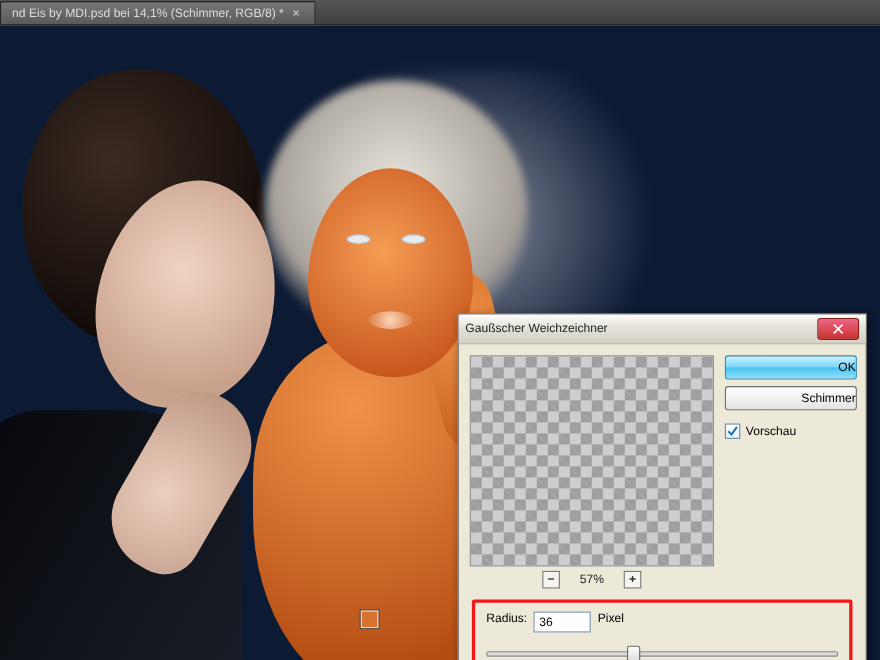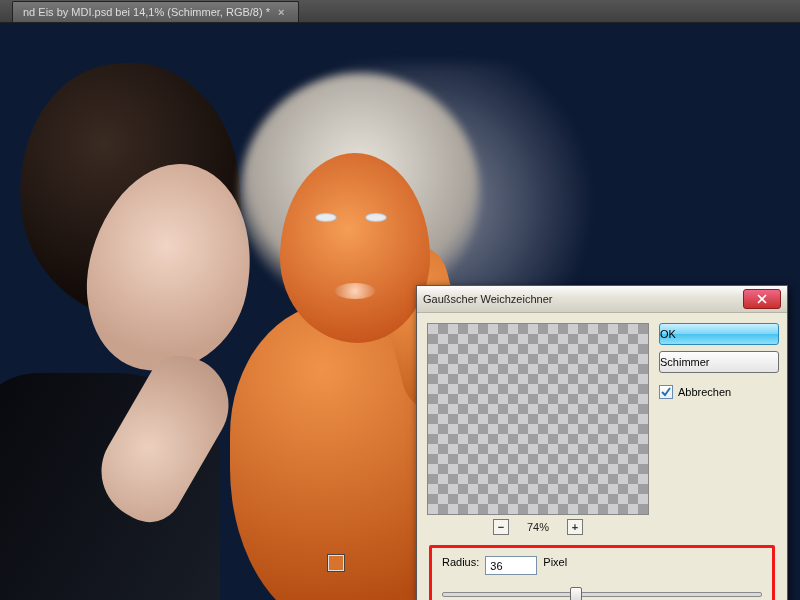--- a/index.html
+++ b/index.html
@@ -1,17 +1,17 @@
 <!DOCTYPE html>
 <html><head>
 <meta charset="utf-8">
 <style>
   html,body{margin:0;padding:0;width:800px;height:600px;overflow:hidden;font-family:"Segoe UI",Tahoma,sans-serif;font-size:11px;background:#3a3a3a;}
   .tabbar{height:22px;background:linear-gradient(#555,#3f3f3f);display:flex;align-items:flex-end;border-bottom:1px solid #222;}
-  .tab{height:20px;background:linear-gradient(#777,#5a5a5a);color:#ddd;padding:0 14px 0 10px;display:flex;align-items:center;border:1px solid #222;border-bottom:none;border-radius:2px 2px 0 0;position:relative;margin-left:12px;}
+  .tab{height:20px;background:linear-gradient(#777,#5a5a5a);color:#ddd;padding:0 14px 0 10px;display:flex;align-items:center;border:1px solid #222;border-bottom:none;border-radius:2px 2px 0 0;position:relative;margin-left:0;}
   .tab .close{margin-left:8px;color:#bbb;font-weight:bold;}
   .workspace{position:relative;height:578px;background:#86efac;}
   .canvas{position:absolute;left:0;top:0;width:800px;height:578px;background:#0d1a34;overflow:hidden;}
   
   .figure1{position:absolute;left:-40px;top:30px;width:320px;height:540px;}
   .hair1{position:absolute;left:60px;top:10px;width:220px;height:260px;background:radial-gradient(circle at 40% 30%,#3a2a22,#120b08 70%);border-radius:50% 50% 40% 60%/55% 50% 50% 50%;transform:rotate(-6deg);}
   .face1{position:absolute;left:130px;top:110px;width:160px;height:210px;background:radial-gradient(circle at 45% 40%,#f0d4c4,#c9a28d 70%);border-radius:50% 50% 55% 45%/55% 55% 45% 45%;transform:rotate(12deg);}
   .body1{position:absolute;left:0;top:320px;width:260px;height:300px;background:linear-gradient(120deg,#06070b,#1a1f29);border-radius:30% 40% 0 0/30% 30% 0 0;}
   .figure2{position:absolute;left:160px;top:50px;width:360px;height:520px;}
   .hair2{position:absolute;left:80px;top:0;width:240px;height:240px;background:radial-gradient(circle at 50% 40%,#e8e4dc,#a8a29a 60%,rgba(200,200,200,0) 75%);border-radius:50%;filter:blur(4px);}
@@ -37,21 +37,21 @@
       linear-gradient(rgba(60,60,70,.25),rgba(60,60,70,.25)),
       linear-gradient(45deg,#bfbfbf 25%,transparent 25%,transparent 75%,#bfbfbf 75%),
       linear-gradient(45deg,#bfbfbf 25%,transparent 25%,transparent 75%,#bfbfbf 75%);
     background-size:100% 100%,20px 20px,20px 20px;
     background-position:0 0,0 0,10px 10px;
     filter:blur(.3px);}
   .zoom-row{display:flex;align-items:center;justify-content:center;gap:18px;margin-top:4px;}
   .zoom-btn{width:14px;height:14px;border:1px solid #777;background:#f5f4ee;display:flex;align-items:center;justify-content:center;font-weight:bold;color:#333;line-height:1;}
   .zoom-pct{color:#222;}
   .btn-col{flex:1;display:flex;flex-direction:column;gap:6px;align-items:stretch;}
-  .win-btn{height:20px;border:1px solid #707070;border-radius:3px;background:linear-gradient(#fefefe,#e4e4e4);color:#000;text-align:left;line-height:20px;}
+  .win-btn{height:20px;border:1px solid #707070;border-radius:3px;background:linear-gradient(#fefefe,#e4e4e4);color:#000;text-align:right;line-height:20px;}
   .win-btn.primary{background:linear-gradient(#c9f0ff,#7ed6f7 48%,#49c3ef 52%,#8fe0fb);border-color:#2e8bb8;}
   .chk-row{display:flex;align-items:center;gap:5px;margin-top:6px;color:#000;}
   .chk{width:12px;height:12px;border:1px solid #6a8caa;background:linear-gradient(#fff,#e8f0f7);display:flex;align-items:center;justify-content:center;}
   .chk svg{width:10px;height:10px;}
   .param-area{padding:0 12px 16px 12px;}
   .highlight{border:3px solid #f21818;border-radius:2px;padding:8px 10px 14px 10px;}
   .radius-row{display:flex;gap:6px;color:#000;}
   .num-input{width:42px;height:17px;border:1px solid #7a92a9;background:#fff;color:#000;text-align:left;padding:0 4px;font-family:inherit;font-size:11px;}
   .slider-wrap{position:relative;margin-top:10px;height:16px;}
   .slider-track{position:absolute;left:0;right:0;top:7px;height:3px;background:#d9d9d9;border:1px solid #8a8a8a;border-radius:2px;}
@@ -98,37 +98,37 @@
       </div>
     </div>
 
     <div class="dlg-body">
       <div class="preview-col">
         <div class="preview"></div>
         <div class="zoom-row">
           <div class="zoom-btn">
             <span>−</span>
           </div>
-          <span class="zoom-pct">74%</span>
+          <span class="zoom-pct">57%</span>
           <div class="zoom-btn">
             <span>+</span>
           </div>
         </div>
       </div>
 
       <div class="btn-col">
         <div class="win-btn primary">OK</div>
         <div class="win-btn">Schimmer</div>
         <div class="chk-row">
           <div class="chk">
             <svg viewBox="0 0 10 10">
                 <path d="M1 5 L4 8 L9 1" stroke="#1a6fb0" stroke-width="1.8" fill="none"></path>
               </svg>
           </div>
-          <span>Abbrechen</span>
+          <span>Vorschau</span>
         </div>
       </div>
     </div>
 
     <div class="param-area">
       <div class="highlight">
         <div class="radius-row">
           <span>Radius:</span>
           <input class="num-input" value="36" style="">
           <span>Pixel</span>

